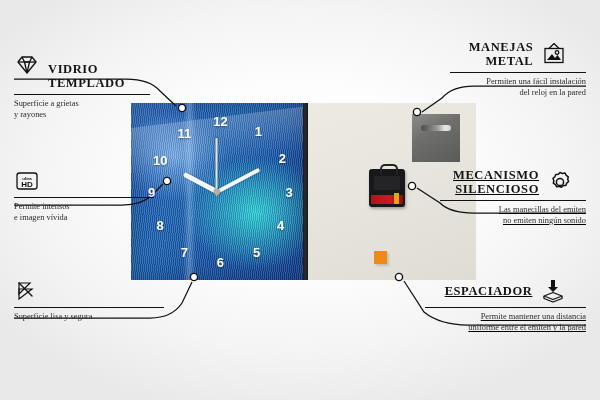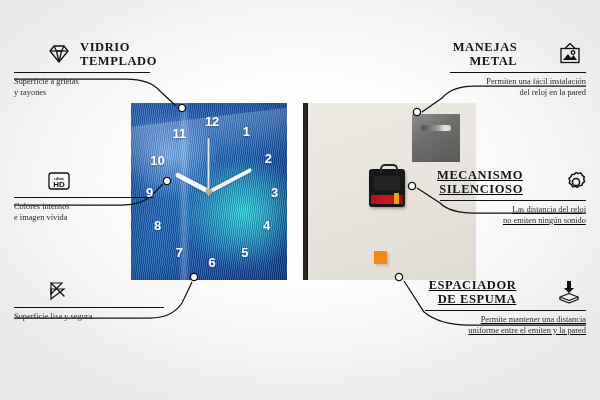--- a/index.html
+++ b/index.html
@@ -26,21 +26,21 @@
     position: absolute;
     left: 131px;
     top: 103px;
     width: 345px;
     height: 177px;
   }
   .clockface {
     position: absolute;
     left: 0;
     top: 0;
-    width: 156px;
+    width: 172px;
     height: 177px;
     background:
       repeating-linear-gradient(97deg, rgba(255,255,255,0.16) 0px, rgba(255,255,255,0.16) 1px, rgba(0,0,0,0.13) 1px, rgba(0,0,0,0.13) 2px),
       radial-gradient(ellipse 70% 55% at 72% 62%, #2ad2d8 0%, rgba(28,160,200,0.0) 58%),
       radial-gradient(ellipse 50% 40% at 25% 30%, #6fa8e8 0%, rgba(60,120,200,0) 62%),
       linear-gradient(125deg, #2f6fc4 0%, #1f5fb8 22%, #1a63b5 40%, #1452a8 62%, #0e3f92 100%);
     box-shadow: inset 0 0 26px rgba(0,0,0,0.22);
     overflow: hidden;
   }
   .clockface::before {
@@ -225,41 +225,40 @@
     justify-content: center;
   }
   .callout .title {
     font-family: "Liberation Serif", serif;
     font-weight: 700;
     font-size: 12.5px;
     letter-spacing: 0.6px;
     color: #141414;
     line-height: 1.14;
   }
-  .callout.left .title { text-align: left; }
+  .callout.left .title { text-align: left; margin-top: 22px; }
   .callout.right .title { text-align: right; }
   .rule {
     height: 1px;
     background: #111111;
     margin: 3px 0 3px 0;
   }
   .callout .desc {
     font-family: "Liberation Serif", serif;
     font-size: 8.4px;
     color: #2a2a2a;
     line-height: 1.35;
   }
   .callout.left .desc { text-align: left; }
   .callout.right .desc { text-align: right; }
   .ic {
     width: 26px;
     height: 26px;
     flex: 0 0 26px;
     display: block;
-    margin-left: 32px;
   }
   .ic svg { display: block; }
   
   #wires {
     position: absolute;
     left: 0;
     top: 0;
     width: 600px;
     height: 400px;
     pointer-events: none;
@@ -356,21 +355,21 @@
       <span class="ic">
         <svg viewBox="0 0 26 26" width="26" height="26">
           <rect x="3" y="5" width="20" height="16" rx="2.5" fill="none" stroke="#111" stroke-width="1.3"></rect>
           <text x="13" y="12" font-family="Liberation Sans, sans-serif" font-size="4.4" font-weight="700" fill="#111" text-anchor="middle">ultra</text>
           <text x="13" y="19" font-family="Liberation Sans, sans-serif" font-size="8" font-weight="700" fill="#111" text-anchor="middle">HD</text>
         </svg>
       </span>
     </div>
     <div class="rule"></div>
     <div class="desc">
-      <span>Colores intensos</span><br>
+      <span>Permite intensos</span><br>
       <span>e imagen vívida</span>
     </div>
   </div>
 
   <div class="callout left" style="left:14px; top:278px; width:150px;">
     <div class="head">
       <span class="ic">
         <svg viewBox="0 0 26 26" width="26" height="26">
           <g fill="none" stroke="#111" stroke-width="1.4" stroke-linecap="round">
             <path d="M5 5 L16 5 L5 16 Z" stroke-width="1.2"></path>
@@ -420,30 +419,29 @@
         <svg viewBox="0 0 26 26" width="26" height="26">
           <g fill="none" stroke="#111" stroke-width="1.5" stroke-linejoin="round">
             <path d="M13 3.5 l2.6 1.1 2.4 -0.6 1.3 2.3 2 1.5 -0.6 2.4 0.9 2.3 -1.9 1.6 -0.9 2.3 -2.5 0.2 -1.9 1.6 -2.3 -1 -2.4 0.6 -1.3 -2.2 -2.1 -1.4 0.6 -2.5 -0.9 -2.3 1.9 -1.6 0.9 -2.3 2.5 -0.2 z"></path>
             <circle cx="13" cy="13" r="3.6"></circle>
           </g>
         </svg>
       </span>
     </div>
     <div class="rule"></div>
     <div class="desc">
-      <span>Las distancia del reloj</span><br>
+      <span>Las manecillas del emiten</span><br>
       <span>no emiten ningún sonido</span>
     </div>
   </div>
 
   <div class="callout right" style="left:425px; top:278px; width:161px;text-decoration:underline;">
     <div class="head">
       <span class="title">
         <span>ESPACIADOR</span><br>
-        <span>DE ESPUMA</span>
       </span>
       <span class="ic">
         <svg viewBox="0 0 26 26" width="26" height="26">
           <g fill="none" stroke="#111" stroke-width="1.3" stroke-linejoin="round">
             <path d="M11 2 h4 v7 h3 l-5 5 -5 -5 h3 z" fill="#111" stroke="none"></path>
             <path d="M13 14.5 L22 18 L13 21.5 L4 18 Z"></path>
             <path d="M4 18 v2.5 L13 24 L22 20.5 V18"></path>
           </g>
         </svg>
       </span>

